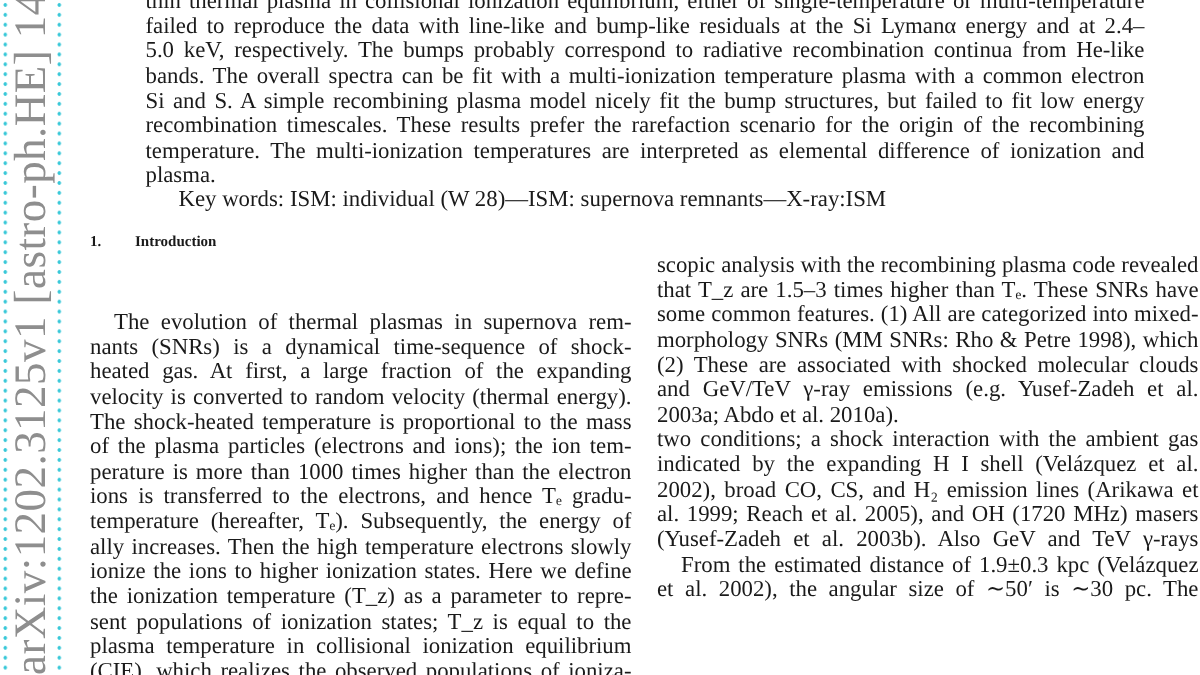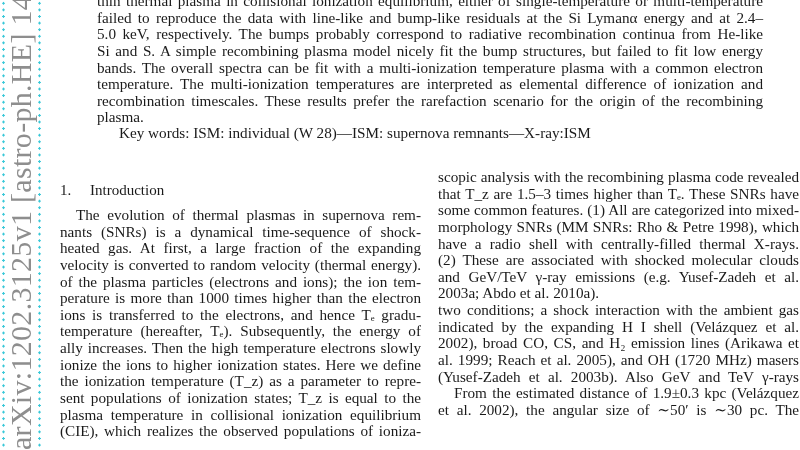--- a/index.html
+++ b/index.html
@@ -73,24 +73,24 @@
     left: 119px;
     top: 125px;
     white-space: nowrap;
   }
   .keywords .kw-label {
     font-weight: normal;
   }
   .section-heading {
     position: absolute;
     left: 60px;
-    top: 182px;
+    top: 156px;
     font-family: "Liberation Serif", "DejaVu Serif", serif;
-    font-weight: normal;
-    font-size: 15px;
+    font-weight: bold;
+    font-size: 10px;
     white-space: nowrap;
   }
   .section-heading .num {
     display: inline-block;
     width: 30px;
   }
   .col {
     position: absolute;
     width: 361px;
   }
@@ -118,59 +118,59 @@
 <div class="margin-stamp">
   <div class="dots left"></div>
   <div class="dots right"></div>
   <div class="stamp-text">arXiv:1202.3125v1  [astro-ph.HE]  14 Feb 2012</div>
 </div>
 
 <div class="abstract text">
   <span class="line">thin thermal plasma in collisional ionization equilibrium, either of single-temperature or multi-temperature</span>
   <span class="line">failed to reproduce the data with line-like and bump-like residuals at the Si Lymanα energy and at 2.4–</span>
   <span class="line">5.0 keV, respectively. The bumps probably correspond to radiative recombination continua from He-like</span>
+  <span class="line">bands. The overall spectra can be fit with a multi-ionization temperature plasma with a common electron</span>
   <span class="line">Si and S. A simple recombining plasma model nicely fit the bump structures, but failed to fit low energy</span>
-  <span class="line">bands. The overall spectra can be fit with a multi-ionization temperature plasma with a common electron</span>
+  <span class="line">recombination timescales. These results prefer the rarefaction scenario for the origin of the recombining</span>
   <span class="line">temperature. The multi-ionization temperatures are interpreted as elemental difference of ionization and</span>
-  <span class="line">recombination timescales. These results prefer the rarefaction scenario for the origin of the recombining</span>
   <span class="line last">plasma.</span>
 </div>
 
 <div class="keywords text">
   <span class="kw-label">Key words:</span>
   <span>ISM: individual (W 28)—ISM: supernova remnants—X-ray:ISM</span>
 </div>
 
 <div class="section-heading">
   <span class="num">1.</span><span>Introduction</span>
 </div>
 
 <div class="col col-left text">
   <span class="line indent">The evolution of thermal plasmas in supernova rem-</span>
   <span class="line">nants (SNRs) is a dynamical time-sequence of shock-</span>
   <span class="line">heated gas.  At first, a large fraction of the expanding</span>
   <span class="line">velocity is converted to random velocity (thermal energy).</span>
+  <span class="line">The shock-heated temperature is proportional to the mass</span>
   <span class="line">of the plasma particles (electrons and ions); the ion tem-</span>
   <span class="line">perature is more than 1000 times higher than the electron</span>
   <span class="line">ions is transferred to the electrons, and hence Tₑ gradu-</span>
   <span class="line">temperature (hereafter, Tₑ).  Subsequently, the energy of</span>
   <span class="line">ally increases. Then the high temperature electrons slowly</span>
   <span class="line">ionize the ions to higher ionization states. Here we define</span>
   <span class="line">the ionization temperature (T_z) as a parameter to repre-</span>
   <span class="line">sent populations of ionization states; T_z is equal to the</span>
   <span class="line">plasma temperature in collisional ionization equilibrium</span>
   <span class="line">(CIE), which realizes the observed populations of ioniza-</span>
 </div>
 
 <div class="col col-right text">
   <span class="line">scopic analysis with the recombining plasma code revealed</span>
   <span class="line">that T_z are 1.5–3 times higher than Tₑ.  These SNRs have</span>
   <span class="line">some common features. (1) All are categorized into mixed-</span>
   <span class="line">morphology SNRs (MM SNRs: Rho &amp; Petre 1998), which</span>
-  <span class="line">have a radio shell with centrally-filled thermal X-rays.</span>
   <span class="line">(2) These are associated with shocked molecular clouds</span>
   <span class="line">and GeV/TeV γ-ray emissions (e.g.  Yusef-Zadeh et al.</span>
   <span class="line last">2003a; Abdo et al. 2010a).</span>
   <span class="line">two conditions; a shock interaction with the ambient gas</span>
   <span class="line">indicated by the expanding H I shell (Velázquez et al.</span>
   <span class="line">2002), broad CO, CS, and H₂ emission lines (Arikawa et</span>
   <span class="line">al. 1999; Reach et al. 2005), and OH (1720 MHz) masers</span>
   <span class="line">(Yusef-Zadeh et al. 2003b).  Also GeV and TeV γ-rays</span>
   <span class="line indent">From the estimated distance of 1.9±0.3 kpc (Velázquez</span>
   <span class="line">et al. 2002), the angular size of ∼50′ is ∼30 pc.  The</span>

